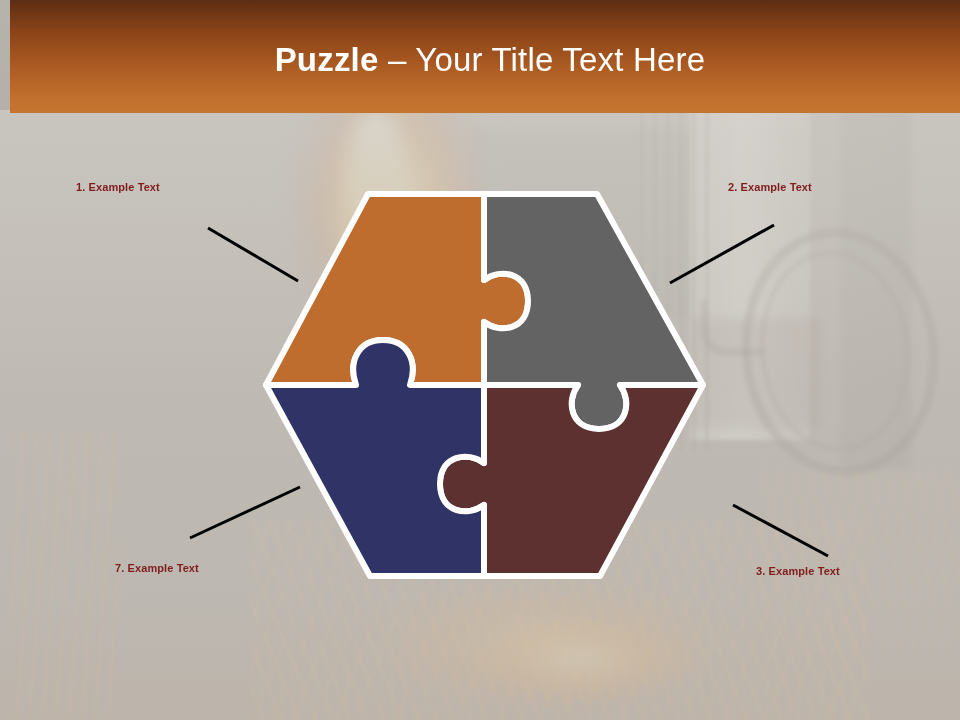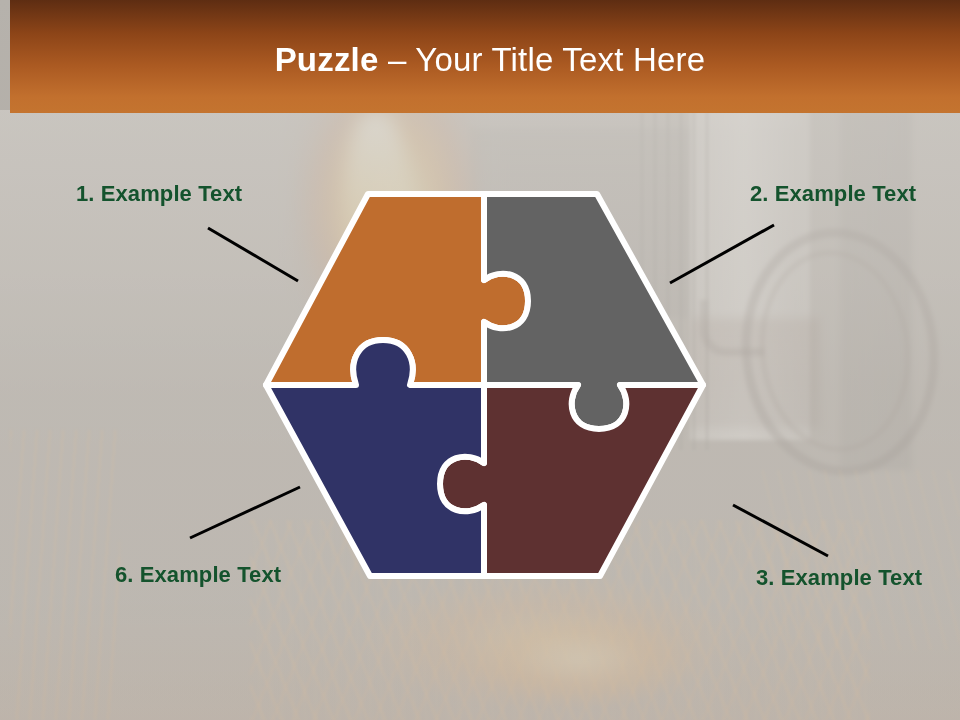--- a/index.html
+++ b/index.html
@@ -98,24 +98,24 @@
     background:linear-gradient(180deg,#5e2d12 0%,#8d4518 30%,#ab5a22 58%,#c2702e 86%,#c4742f 100%);}
   #title{position:absolute;left:0;top:40px;width:960px;text-align:center;
     color:#ffffff;font-size:33px;line-height:40px;letter-spacing:.2px;white-space:nowrap;}
   #title .strong{font-weight:bold;}
   #title .rest{font-weight:normal;}
 
   
   #puzzle{position:absolute;left:0;top:0;width:960px;height:720px;}
 
   
-  .label{position:absolute;color:#14532d;font-weight:bold;font-size:22px;
+  .label{position:absolute;color:#7f1d1d;font-weight:bold;font-size:11px;
     white-space:nowrap;letter-spacing:.1px;}
   #label-1{left:76px;top:181px;}
-  #label-2{left:750px;top:181px;}
+  #label-2{left:728px;top:181px;}
   #label-3{left:756px;top:565px;}
   #label-4{left:115px;top:562px;}
 </style>
 </head>
 <body>
 
 <div id="slide">
 
   <div id="bg">
     <div class="bgl" id="bg-base"></div>
@@ -200,15 +200,15 @@
       <line x1="208" y1="228" x2="298" y2="281"></line>
       <line x1="670" y1="283" x2="774" y2="225"></line>
       <line x1="733" y1="505" x2="828" y2="556"></line>
       <line x1="190" y1="538" x2="300" y2="487"></line>
     </g>
   </svg>
 
   <div class="label" id="label-1">1. Example Text</div>
   <div class="label" id="label-2">2. Example Text</div>
   <div class="label" id="label-3">3. Example Text</div>
-  <div class="label" id="label-4">6. Example Text</div>
+  <div class="label" id="label-4">7. Example Text</div>
 
 </div>
 
 </body></html>

